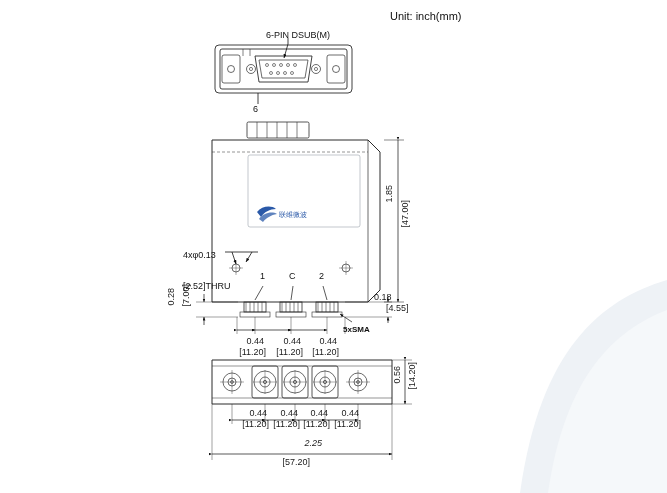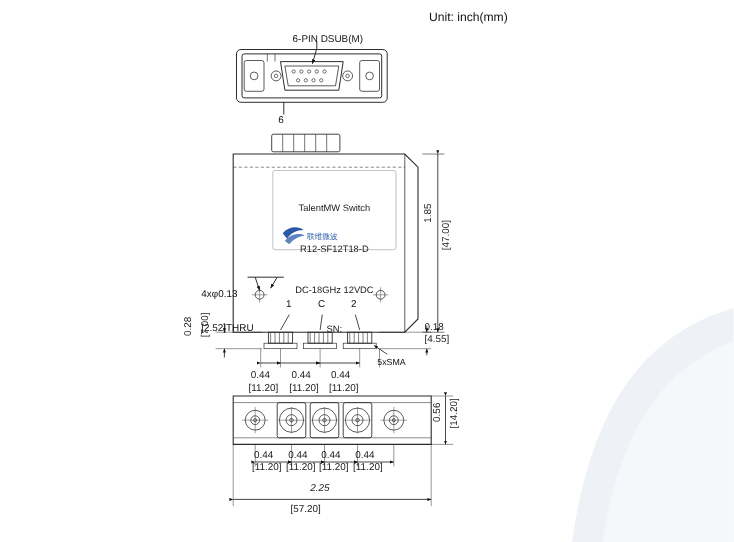--- a/index.html
+++ b/index.html
@@ -10,22 +10,22 @@
     background: #ffffff;
     font-family: "Liberation Sans", sans-serif;
     position: relative;
     overflow: hidden;
     color: #1a1a1a;
   }
   #stage { position: absolute; inset: 0; border-radius: 31px; }
   .abs { position: absolute; }
   .txt { font-size: 9px; line-height: 1.15; white-space: pre; color: #111; }
   .txt-unit { font-size: 11px; }
-  .txt-sm { font-size: 8px; }
-  .dim { font-size: 9px; text-align: left; white-space: pre; line-height: 1.2; }
+  .txt-sm { font-size: 8px; font-weight: bold; }
+  .dim { font-size: 9px; text-align: right; white-space: pre; line-height: 1.2; }
   .vert { writing-mode: vertical-rl; transform: rotate(180deg); }
   svg { position: absolute; left: 0; top: 0; }
   .label-box { font-size: 8.5px; line-height: 1.45; white-space: pre; text-align: center; }
   .wm { color: #2a59a8; font-size: 7px; }
 </style>
 </head>
 <body>
 
 <div id="stage">
 
@@ -255,41 +255,35 @@
       <path d="M259,219 C263,213 272,211 277,214 C271,215 266,218 263,222 Z" opacity="0.75"></path>
     </g>
   </svg>
 
   <div class="abs txt txt-unit" style="left:390px; top:10px;">Unit: inch(mm)</div>
 
   <div class="abs txt" style="left:266px; top:30px;">6-PIN DSUB(M)</div>
 
   <div class="abs txt" style="left:253px; top:104px;">6</div>
 
-  <div class="abs label-box" style="left:252px; top:158px; width:104px;">
-    <div>TalentMW Switch</div>
-    <div>R12-SF12T18-D</div>
-    <div>DC-18GHz 12VDC</div>
-    <div>SN:</div>
-  </div>
   <div class="abs wm" style="left:279px; top:210px;">联维微波</div>
 
-  <div class="abs txt" style="left:183px; top:241px;">
+  <div class="abs txt" style="left:183px; top:229px;">
     <div>4xφ0.13</div>
     <div>[2.52]THRU</div>
   </div>
 
   <div class="abs txt" style="left:260px; top:271px;">1</div>
   <div class="abs txt" style="left:289px; top:271px;">C</div>
   <div class="abs txt" style="left:319px; top:271px;">2</div>
 
   <div class="abs dim vert" style="left:384px; top:185px;">1.85</div>
   <div class="abs dim vert" style="left:400px; top:200px;">[47.00]</div>
 
-  <div class="abs dim" style="left:386px; top:292px; width:40px; text-align:left;">0.18</div>
+  <div class="abs dim" style="left:374px; top:292px; width:40px; text-align:left;">0.18</div>
   <div class="abs dim" style="left:386px; top:303px; width:46px; text-align:left;">[4.55]</div>
 
   <div class="abs dim vert" style="left:166px; top:288px;">0.28</div>
   <div class="abs dim vert" style="left:181px; top:284px;">[7.00]</div>
 
   <div class="abs dim" style="left:228px; top:336px; width:36px;">0.44</div>
   <div class="abs dim" style="left:226px; top:347px; width:40px;">[11.20]</div>
   <div class="abs dim" style="left:265px; top:336px; width:36px;">0.44</div>
   <div class="abs dim" style="left:263px; top:347px; width:40px;">[11.20]</div>
   <div class="abs dim" style="left:301px; top:336px; width:36px;">0.44</div>

